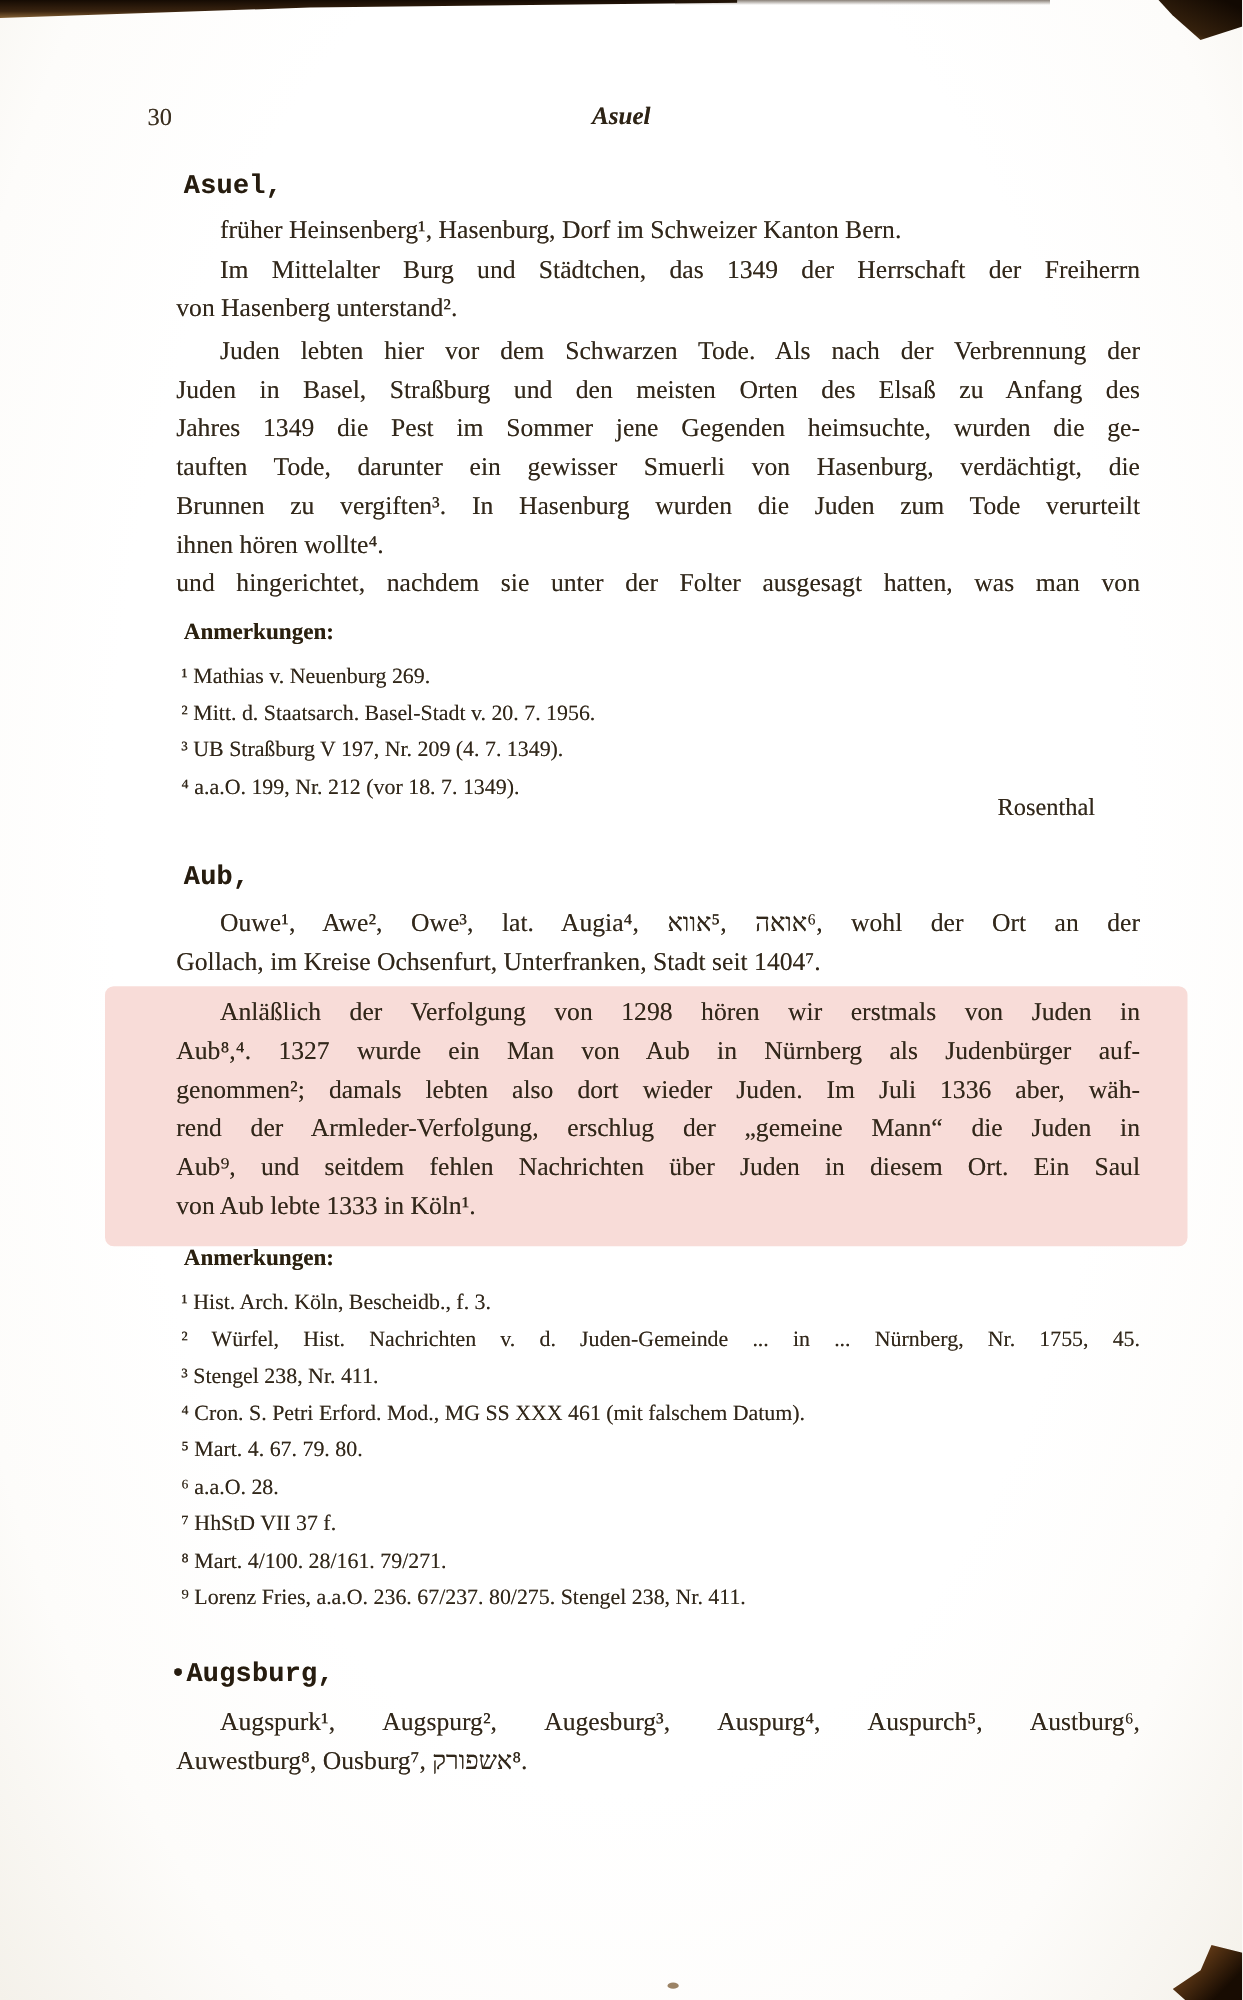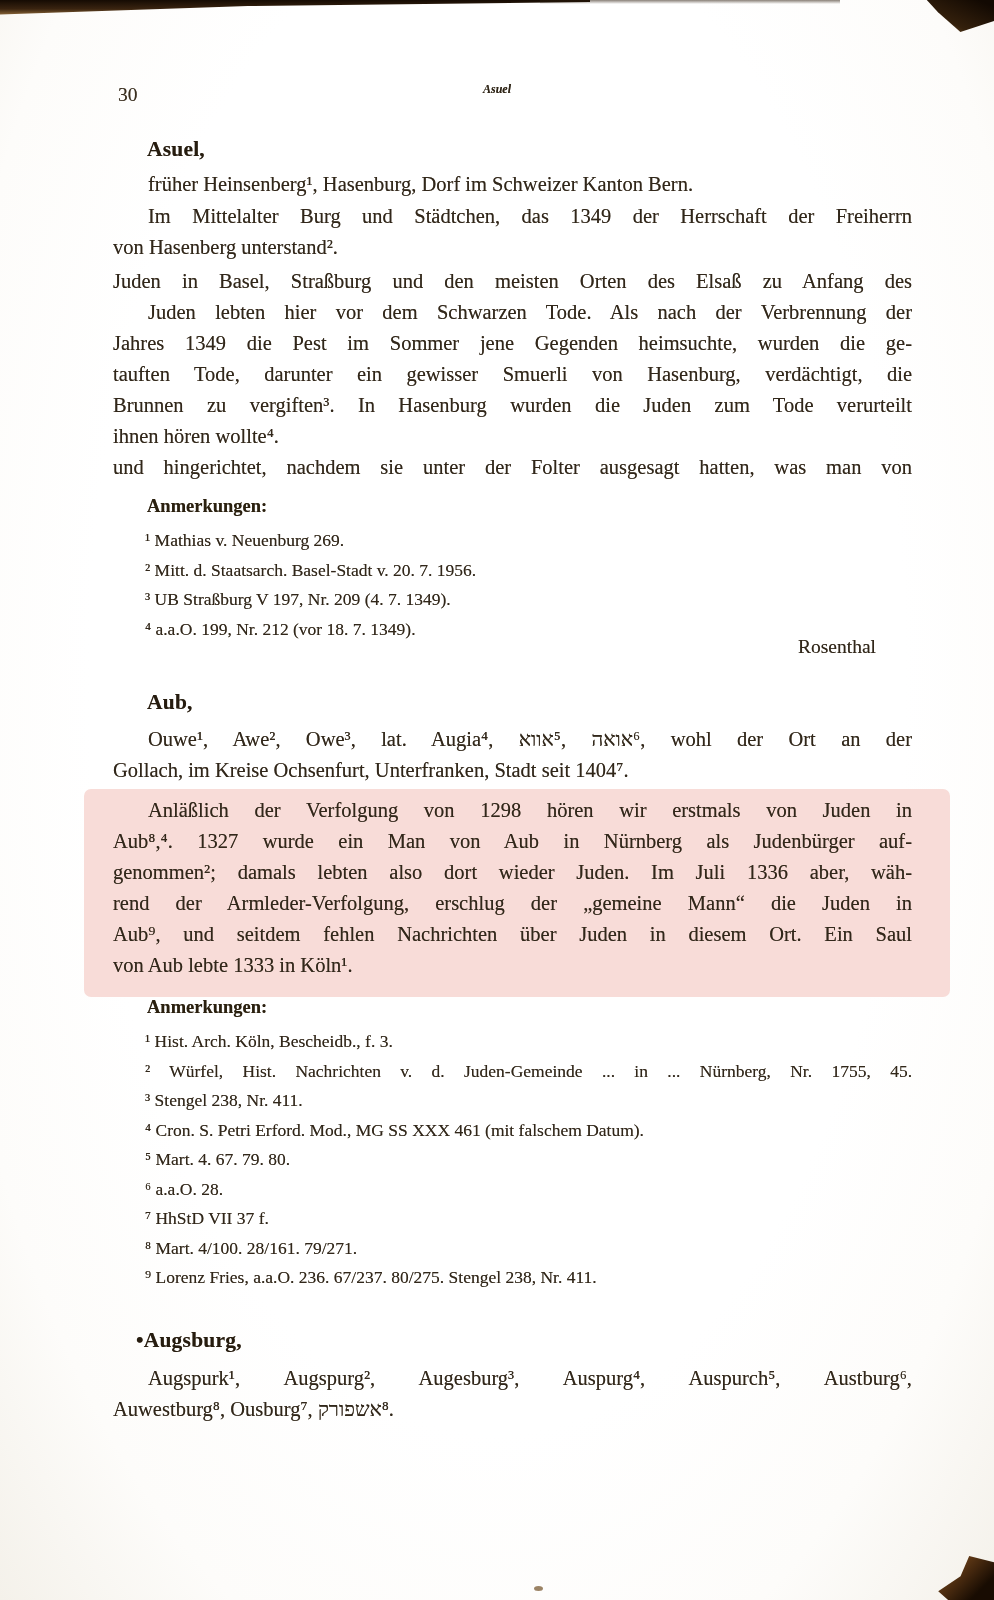--- a/index.html
+++ b/index.html
@@ -9,29 +9,29 @@
     font-family:"Liberation Serif","DejaVu Serif",serif;
     color:#31271a;
   }
   .sheet{
     position:absolute;inset:0;
     background:radial-gradient(ellipse at 50% 42%, #ffffff 58%, #fdfcfa 80%, #f4f1ea 100%);
     text-shadow:0 0 0.5px rgba(52,40,22,0.55);
   }
   .abs{position:absolute;}
   .col{left:113px;width:799px;}
-  .bl{font-size:20.5px;line-height:31px;height:31px;white-space:nowrap;}
+  .bl{font-size:20.5px;line-height:31px;height:31px;white-space:nowrap;margin-left:28px;}
   .jst{white-space:normal;text-align:justify;text-align-last:justify;}
   .ind{text-indent:35px;}
   .fn{font-size:17.5px;line-height:29.5px;height:29.5px;white-space:nowrap;}
   .fn.jst{white-space:normal;}
-  .h2{font-weight:bold;font-size:21.5px;color:#261c0f;letter-spacing:0.2px;}
+  .h2{font-weight:bold;font-size:21.5px;color:#261c0f;letter-spacing:0.2px;font-family:Liberation Mono, monospace;}
   .fnhead{font-weight:bold;font-size:18.5px;color:#2a200f;}
   .pgnum{font-size:19.5px;color:#3a2f20;text-align:center;}
-  .runhead{font-style:italic;font-weight:bold;font-size:12px;color:#2d2315;
+  .runhead{font-style:italic;font-weight:bold;font-size:20px;color:#2d2315;
            left:0;width:994px;text-align:center;}
   .attrib{font-size:19.5px;}
   
   .hl-rect{
     left:84px;top:789px;width:866px;height:208px;
     background:#f8dcd8;border-radius:7px;
   }
   
   .top-strip{
     left:0;top:0;width:590px;height:15px;
@@ -79,22 +79,22 @@
   <div class="abs col" style="top:169px;">
     <div class="bl ind">früher Heinsenberg¹, Hasenburg, Dorf im Schweizer Kanton Bern.</div>
   </div>
 
   <div class="abs col" style="top:201px;">
     <div class="bl ind jst">Im Mittelalter Burg und Städtchen, das 1349 der Herrschaft der Freiherrn</div>
     <div class="bl">von Hasenberg unterstand².</div>
   </div>
 
   <div class="abs col" style="top:266px;">
+    <div class="bl ind jst">Juden lebten hier vor dem Schwarzen Tode. Als nach der Verbrennung der</div>
     <div class="bl jst">Juden in Basel, Straßburg und den meisten Orten des Elsaß zu Anfang des</div>
-    <div class="bl ind jst">Juden lebten hier vor dem Schwarzen Tode. Als nach der Verbrennung der</div>
     <div class="bl jst">Jahres 1349 die Pest im Sommer jene Gegenden heimsuchte, wurden die ge-</div>
     <div class="bl jst">tauften Tode, darunter ein gewisser Smuerli von Hasenburg, verdächtigt, die</div>
     <div class="bl jst">Brunnen zu vergiften³. In Hasenburg wurden die Juden zum Tode verurteilt</div>
     <div class="bl">ihnen hören wollte⁴.</div>
     <div class="bl jst">und hingerichtet, nachdem sie unter der Folter ausgesagt hatten, was man von</div>
   </div>
 
   <div class="abs fnhead" style="left:147px;top:496px;">Anmerkungen:</div>
   <div class="abs" style="left:145px;top:526px;width:767px;">
     <div class="fn">¹ Mathias v. Neuenburg 269.</div>

